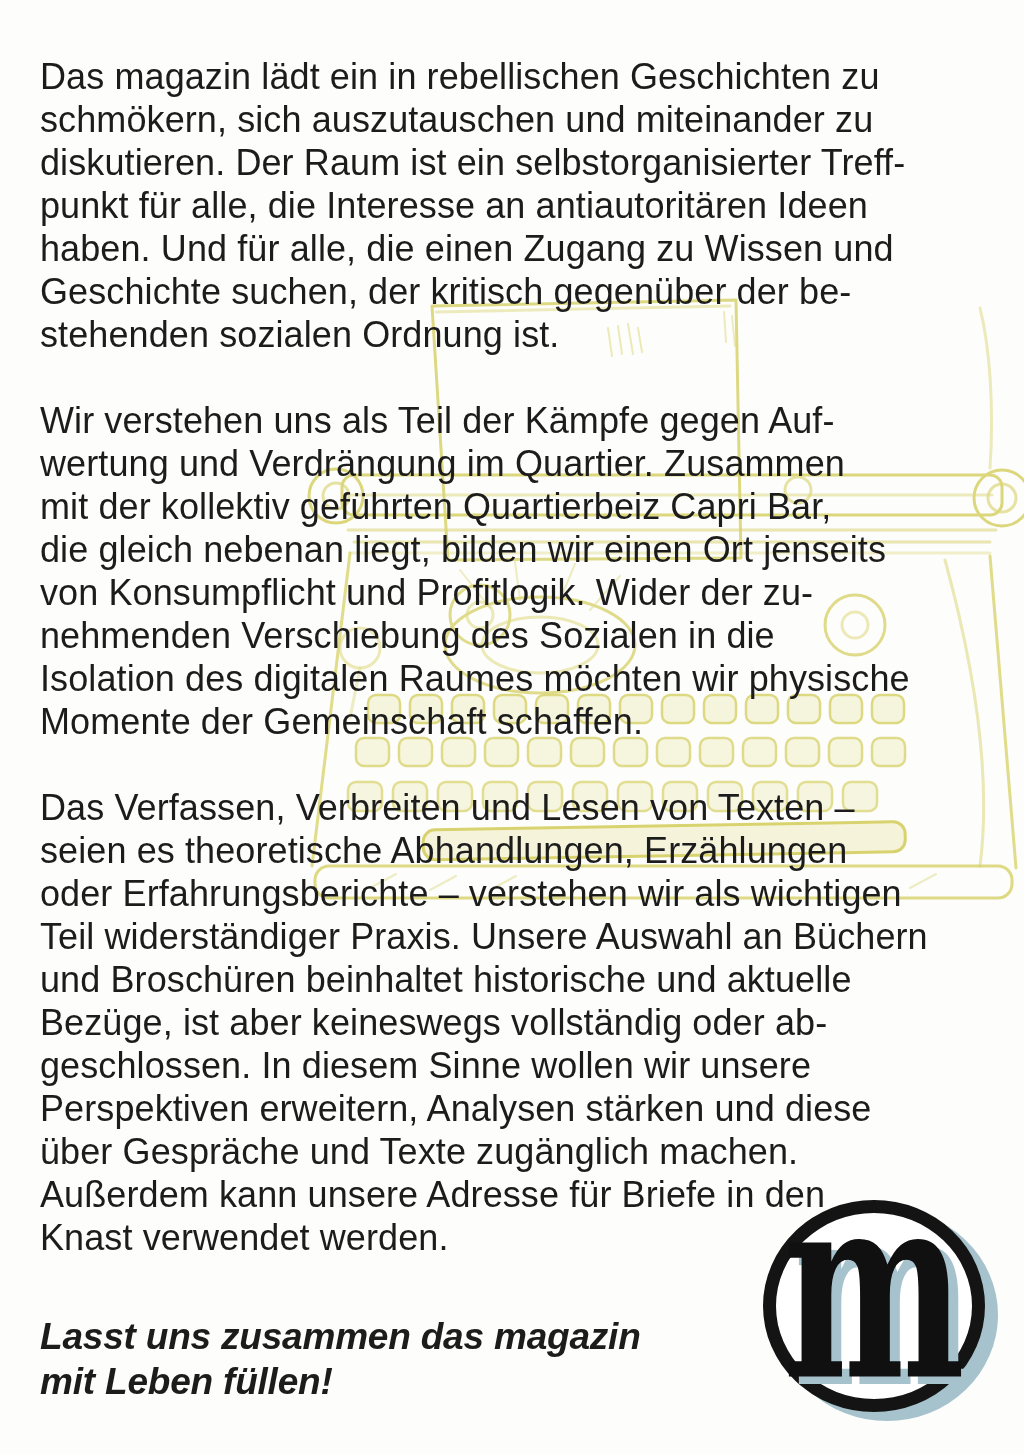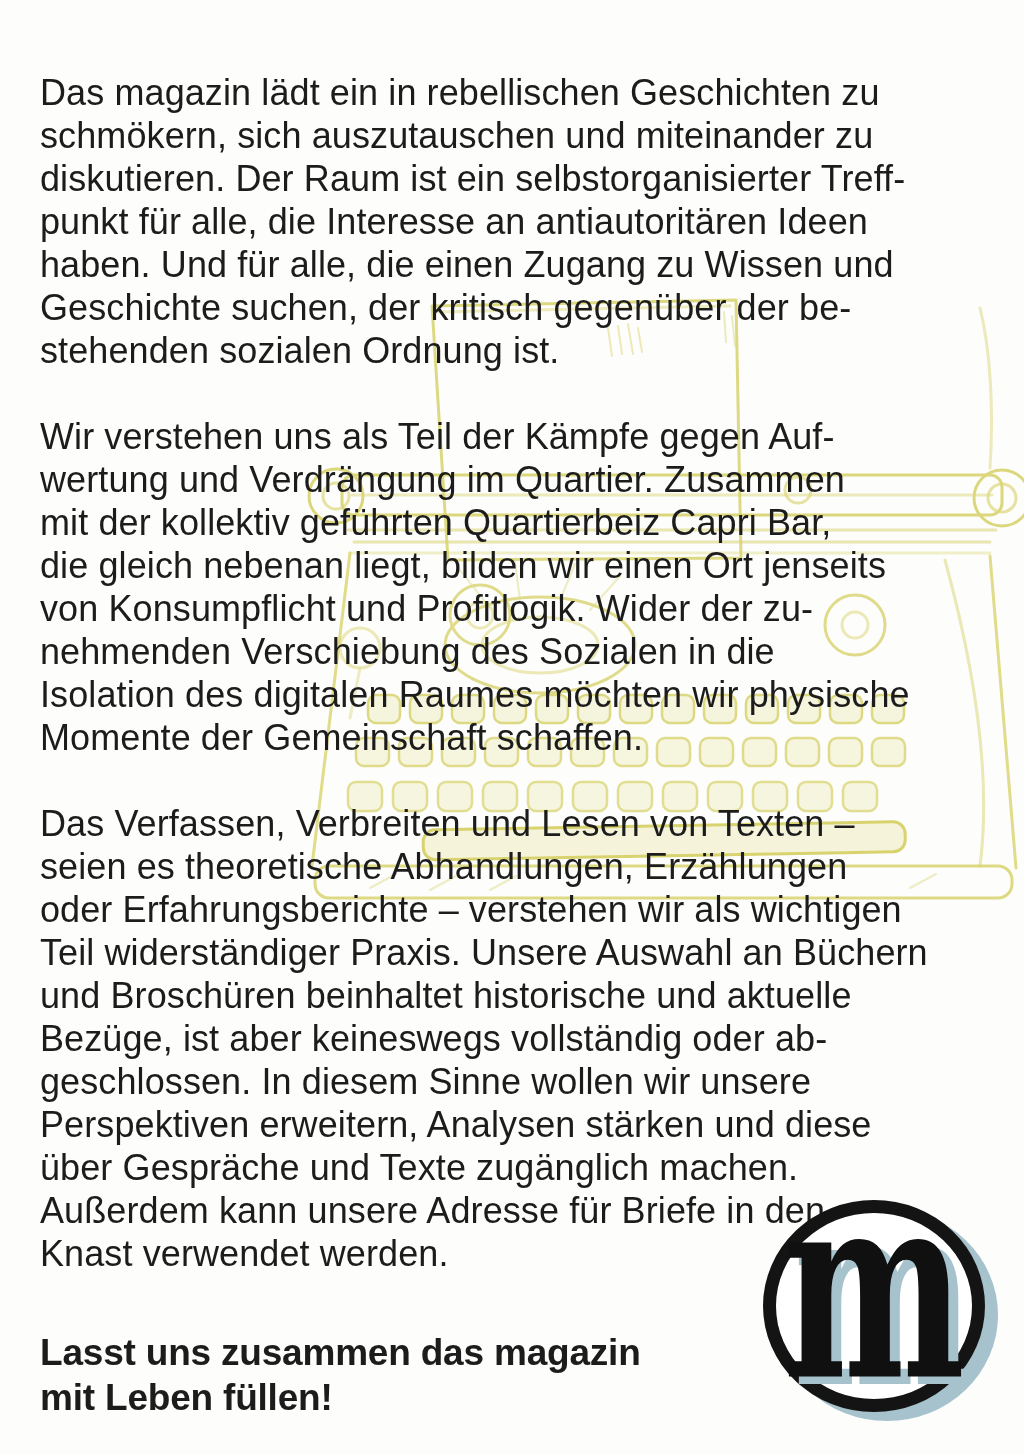--- a/index.html
+++ b/index.html
@@ -18,31 +18,32 @@
     position:absolute; left:290px; top:288px;
     width:734px; height:620px;
     z-index:0;
   }
   
   .text-col {
     position:absolute; left:40px; top:55px; width:952px;
     z-index:1;
   }
   .para {
-    margin:16px 0 43px 0;
+    margin:0 0 43px 0;
     font-size:36px; line-height:43px;
     letter-spacing:0.1px;
     white-space:pre-line;
   }
   .closing {
     margin:55px 0 0 0;
     font-size:37px; line-height:45px;
     font-weight:bold;
     letter-spacing:-0.2px;
     white-space:pre-line;
+    font-style:italic;
   }
   
   .logo {
     position:absolute; left:763px; top:1200px;
     width:222px; height:212px;
     z-index:2;
   }
   .logo-ring {
     position:absolute; left:0; top:0; right:0; bottom:0;
     border-radius:50%;

